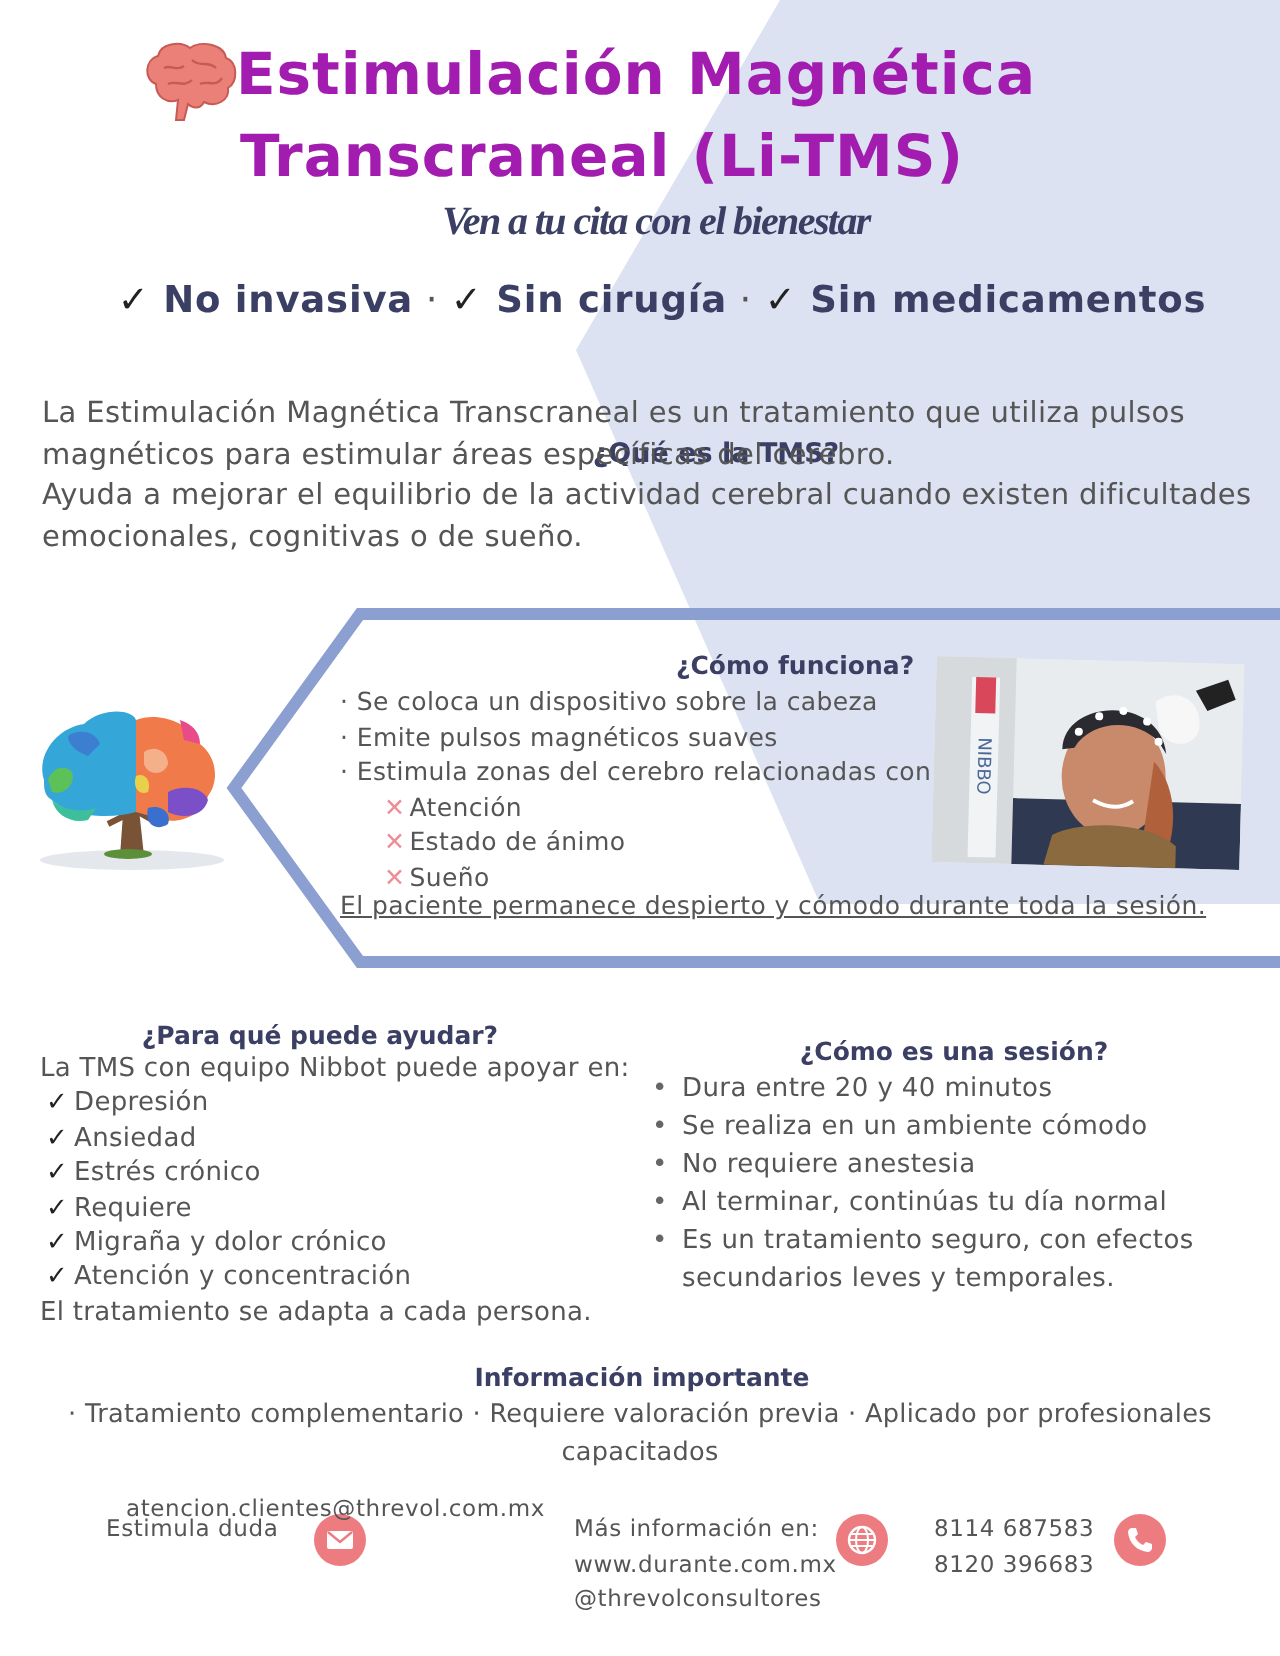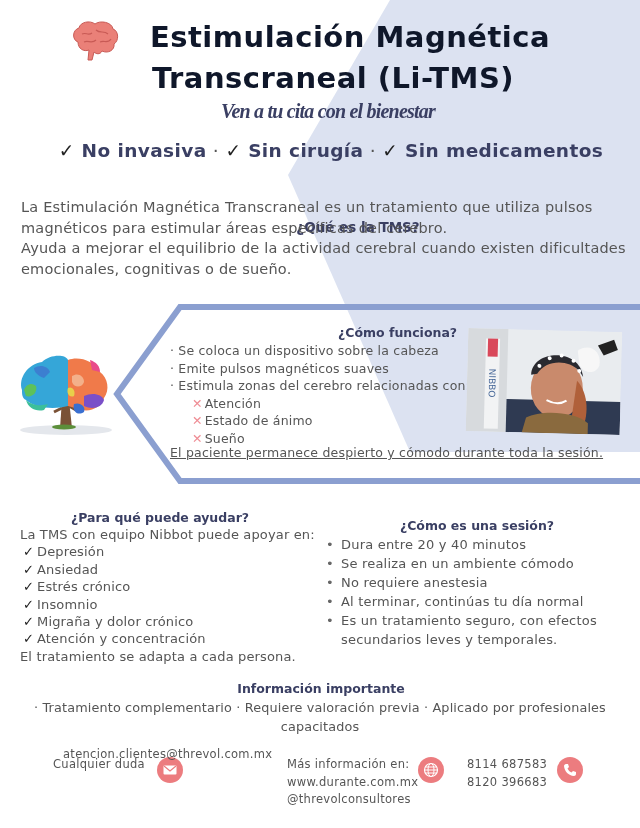--- a/index.html
+++ b/index.html
@@ -3,23 +3,22 @@
 <meta charset="utf-8">
 <style>
   * { box-sizing: border-box; margin: 0; padding: 0; }
   html, body { width: 640px; height: 828px; background: #ffffff; overflow: hidden; }
   body { position: relative; font-family: "DejaVu Sans", sans-serif; color: #4a4a4a; }
 
   .bg-layer { position: absolute; left: 0; top: 0; width: 640px; height: 828px; pointer-events: none; }
 
   .title {
     position: absolute; left: 0; width: 580px; text-align: center;
-    color: #0f172a; font-weight: bold; font-size: 29px; letter-spacing: 0.5px;
+    color: #a21caf; font-weight: bold; font-size: 29px; letter-spacing: 0.5px;
     font-family: "DejaVu Sans", sans-serif;
-    margin-left: 32px;
   }
   .title.l1 { top: 20px; padding-left: 56px; }
   .title.l2 { top: 61px; padding-left: 22px; }
   .brain-emoji { position: absolute; left: 70px; top: 20px; width: 50px; height: 42px; }
 
   .tagline {
     position: absolute; top: 100px; left: 0; width: 640px; text-align: center; padding-left: 16px;
     font-family: "Liberation Serif", serif; font-style: italic; font-weight: bold;
     color: #3a3f63; font-size: 20px; letter-spacing: -0.8px;
   }
@@ -149,39 +148,39 @@
     <path d="M80,70 C88,74 94,74 100,70" stroke="#fff" stroke-width="2" fill="none"></path>
   </svg>
 </div>
 
 <div class="h-section para-title">¿Para qué puede ayudar?</div>
 <div class="para-body">
   <div>La TMS con equipo Nibbot puede apoyar en:</div>
   <div class="item"><span class="ck">✓</span><span>Depresión</span></div>
   <div class="item"><span class="ck">✓</span><span>Ansiedad</span></div>
   <div class="item"><span class="ck">✓</span><span>Estrés crónico</span></div>
-  <div class="item"><span class="ck">✓</span><span>Insomnio</span></div>
+  <div class="item"><span class="ck">✓</span><span>Requiere</span></div>
   <div class="item"><span class="ck">✓</span><span>Migraña y dolor crónico</span></div>
   <div class="item"><span class="ck">✓</span><span>Atención y concentración</span></div>
   <div>El tratamiento se adapta a cada persona.</div>
 </div>
 
 <div class="h-section ses-title">¿Cómo es una sesión?</div>
 <div class="ses-body">
   <div class="item">Dura entre 20 y 40 minutos</div>
   <div class="item">Se realiza en un ambiente cómodo</div>
   <div class="item">No requiere anestesia</div>
   <div class="item">Al terminar, continúas tu día normal</div>
   <div class="item">Es un tratamiento seguro, con efectos secundarios leves y temporales.</div>
 </div>
 
 <div class="h-section info-title">Información importante</div>
 <div class="info-body">· Tratamiento complementario  · Requiere valoración previa  · Aplicado por profesionales capacitados</div>
 
-<div class="contact" style="left:53px; top:756px;">Cualquier duda</div>
+<div class="contact" style="left:53px; top:756px;">Estimula duda</div>
 <div class="icon-circle" style="left:157px; top:757px;">
   <svg width="14" height="10" viewBox="0 0 14 10">
       <rect x="0.5" y="0.5" width="13" height="9" rx="1" fill="#fff"></rect>
       <path d="M1,1 L7,6 L13,1" stroke="#ec7c7f" stroke-width="1.2" fill="none"></path>
     </svg>
 </div>
 <div class="contact" style="left:53px; top:746px;margin-left:10px;">atencion.clientes@threvol.com.mx</div>
 
 <div class="contact" style="left:287px; top:756px;">
   <div>Más información en:</div>

